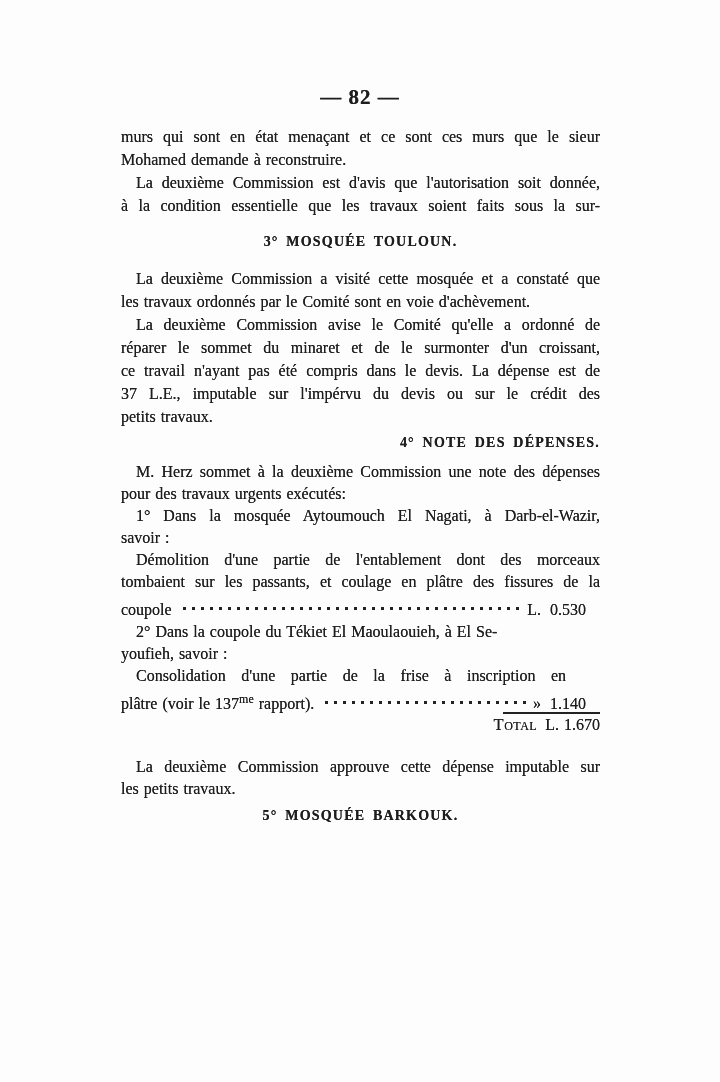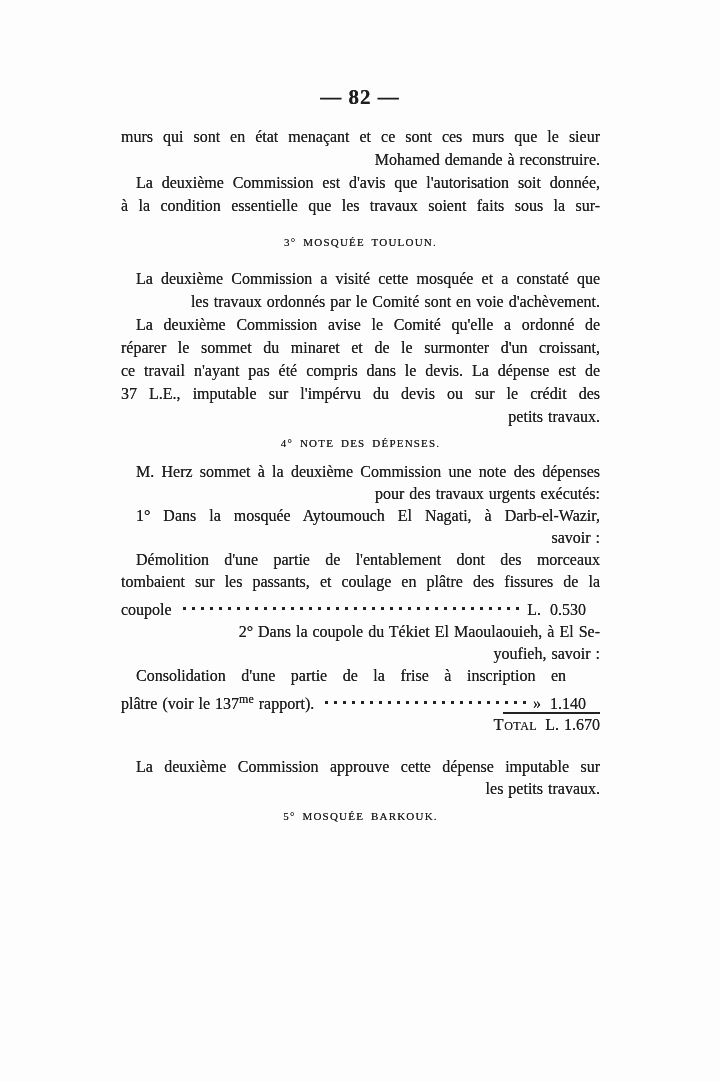--- a/index.html
+++ b/index.html
@@ -20,35 +20,35 @@
     font-weight: 700;
     letter-spacing: 1px;
     line-height: 22px;
   }
   .tb {
     width: 479px;
     margin: 17px 0 0 121px;
     font-size: 16px;
     word-spacing: 1px;
   }
-  .ln { line-height: 23px; min-height: 23px; text-align: right; }
+  .ln { line-height: 23px; min-height: 23px; }
   .s4 .ln { line-height: 22px; min-height: 22px; }
   .j { text-align: justify; text-align-last: justify; }
   .ind { text-indent: 15px; }
   .narrow { width: 445px; }
   .h {
     text-align: center;
-    font-weight: 400;
-    font-size: 11px;
+    font-weight: 700;
+    font-size: 14px;
     line-height: 20px;
     letter-spacing: 1.2px;
     word-spacing: 3px;
   }
   .h3m { margin: 15px 0 15px 0; }
-  .h4m { margin: 5px 0 8px 0; }
+  .h4m { margin: 5px 0 8px 0; text-align: right; }
   .h5m { margin: 6px 0 12px 0; }
   .leader { display: flex; align-items: baseline; line-height: 22px; min-height: 22px; }
   .leader .txt { white-space: nowrap; }
   .dots {
     flex: 1;
     height: 22px;
     margin: 0 6px 0 8px;
     background-image: radial-gradient(circle, #222 1.5px, rgba(0,0,0,0) 1.9px);
     background-size: 9px 9px;
     background-repeat: repeat-x;

